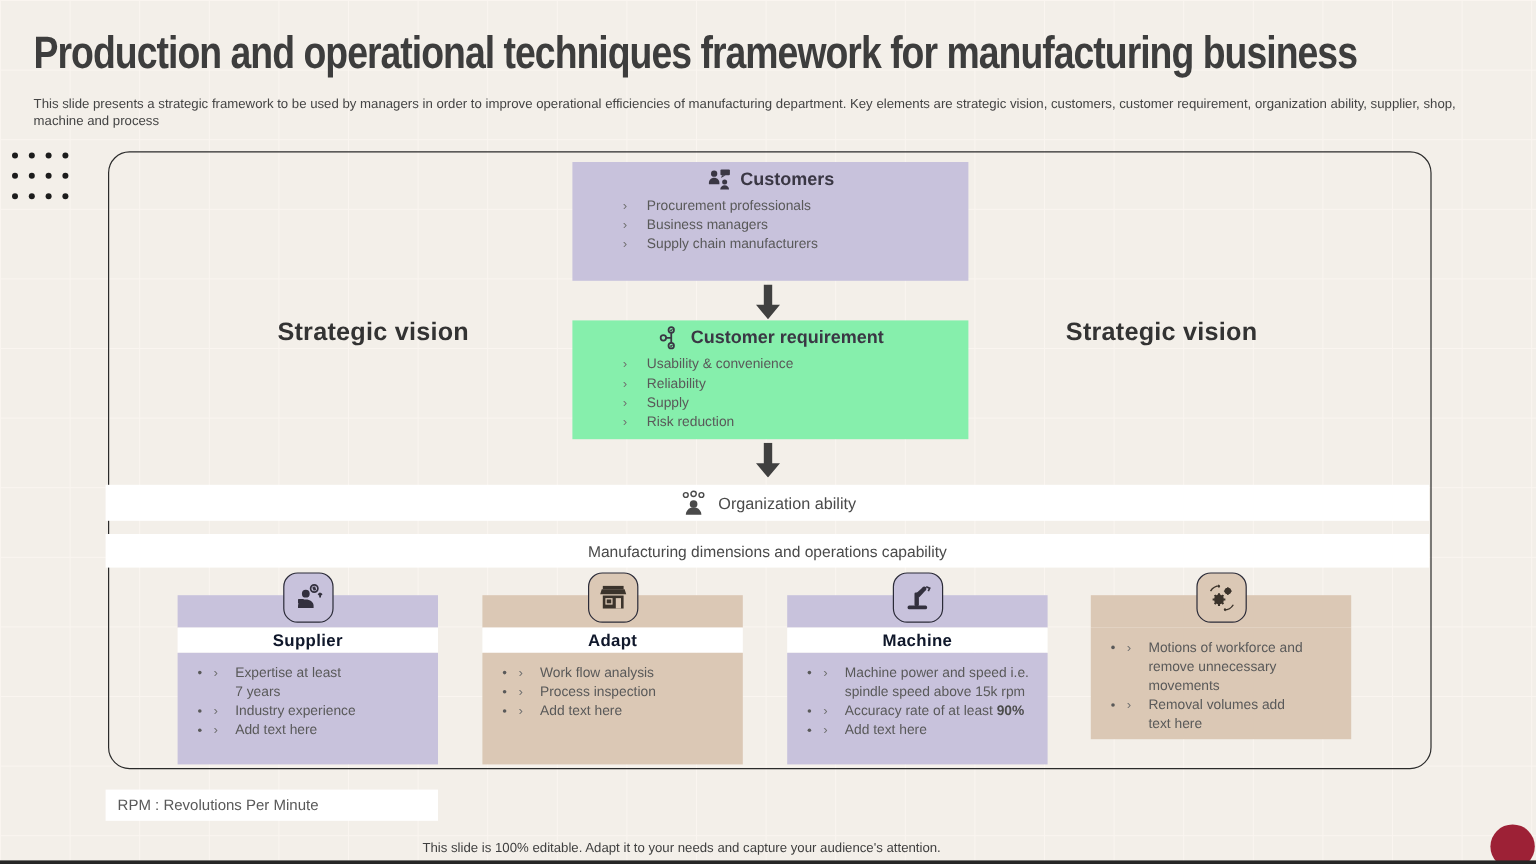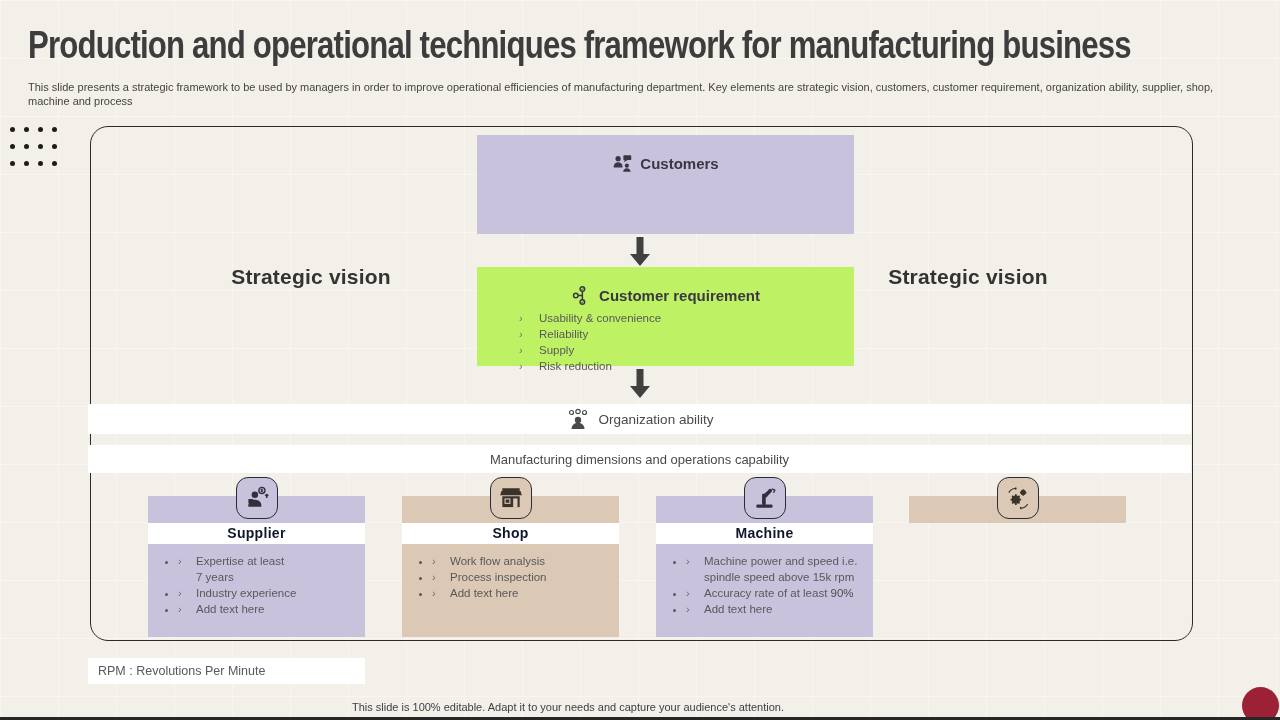--- a/index.html
+++ b/index.html
@@ -28,23 +28,23 @@
   .dots{ left:10px; top:127px; display:grid;
     grid-template-columns:repeat(4, 5px); grid-template-rows:repeat(3, 5px);
     column-gap:9px; row-gap:12px; }
   .dots i{ width:5px; height:5px; border-radius:50%; background:#1c1c1c; display:block; }
 
   .frame{
     left:90px; top:126px; width:1103px; height:515px;
     border:1.5px solid #2b2b2b; border-radius:18px;
   }
 
-  .fbox{ width:377px; left:477px; padding-top:14px; }
+  .fbox{ width:330px; left:477px; padding-top:0; }
   .fbox.purple{ background:#c8c2dc; }
-  .fbox.tan{ background:#bef264; }
+  .fbox.tan{ background:#86efac; }
   .fbox-head{ display:flex; align-items:center; justify-content:center; gap:7px;
     font-size:15px; font-weight:700; color:#3a3744; padding:4px 0 2px; }
   .fbox ul{ list-style:none; padding:2px 14px 8px 42px; }
   .fbox li, .col li{
     position:relative; font-size:11.5px; line-height:16px; color:#595959;
     padding-left:20px; white-space:pre-line;
   }
   .fbox li::before, .col li::before{
     content:"\203A"; position:absolute; left:0; top:0; color:#6f6f6f; font-size:11px;
   }
@@ -65,21 +65,21 @@
     width:42px; height:42px; border:1.5px solid #2b2b38; border-radius:12px;
     display:flex; align-items:center; justify-content:center; z-index:2;
   }
   .col.purple .badge, .col.purple .strip, .col.purple .content{ background:#c8c2dc; }
   .col.tan .badge, .col.tan .strip, .col.tan .content{ background:#dbc8b5; }
   .col .strip{ height:27px; }
   .col .titleband{ height:21px; background:#fff; text-align:center;
     font-size:14px; font-weight:700; color:#0f172a; line-height:20px; letter-spacing:0.3px; }
   .col .content{ height:93px; padding:9px 10px 0 30px; }
   .col li{ padding-left:18px; }
-  .col .b{ font-weight:400; color:#4c4c4c; }
+  .col .b{ font-weight:700; color:#4c4c4c; }
 
   .rpm{ left:88px; top:658px; width:277px; height:26px; background:#fff;
     font-size:12.5px; color:#595959; line-height:26px; padding-left:10px; }
 
   .footer{ left:0; top:701px; width:1136px; text-align:center; font-size:11px; color:#3f3f3f; }
 
   .corner-circle{ left:1242px; top:687px; width:37px; height:37px; border-radius:50%; }
   .bottom-strip{ left:0; top:717px; width:1280px; height:3px; background:#262626; }
 
   svg{ display:block; }
@@ -117,20 +117,25 @@
         <circle cx="7" cy="6.5" r="3" fill="#3a3744"></circle>
         <path d="M2 15.5c0-3 2.2-5 5-5s5 2 5 5v1H2z" fill="#3a3744"></path>
         <rect x="13" y="2.5" width="9" height="5.5" rx="1" fill="#3a3744"></rect>
         <path d="M14.5 8l-1 2.6L18 8z" fill="#3a3744"></path>
         <circle cx="17" cy="14.5" r="2.4" fill="#3a3744"></circle>
         <path d="M12.8 21.5c0-2.3 1.9-4 4.2-4s4.2 1.7 4.2 4z" fill="#3a3744"></path>
       </svg>
     </span>
     <span>Customers</span>
   </div>
+  <ul>
+    <li>Procurement professionals</li>
+    <li>Business managers</li>
+    <li>Supply chain manufacturers</li>
+  </ul>
 </div>
 
 <div class="abs down-arrow" style="top:237px;">
   <svg width="20" height="29" viewBox="0 0 20 29">
       <path d="M6.5 0h7v17H20L10 29 0 17h6.5z" fill="#404040"></path>
     </svg>
 </div>
 
 <div class="abs fbox tan" style="top:267px; height:99px;">
   <div class="fbox-head">
@@ -204,21 +209,21 @@
     <svg width="26" height="26" viewBox="0 0 24 24" fill="#3b332b">
       <rect x="4" y="3" width="16" height="2.6"></rect>
       <path d="M3.2 5.6L2 9.4h20l-1.2-3.8z"></path>
       <rect x="4" y="10.4" width="16" height="10"></rect>
       <rect x="6" y="12.4" width="5.5" height="5" fill="#dbc8b5"></rect>
       <rect x="7" y="13.4" width="3.5" height="3" fill="#3b332b"></rect>
       <rect x="14" y="12.4" width="4" height="8" fill="#dbc8b5"></rect>
     </svg>
   </div>
   <div class="strip"></div>
-  <div class="titleband">Shop</div>
+  <div class="titleband">Adapt</div>
   <div class="content">
     <ul>
       <li><span>Work flow analysis</span><span class="b"></span></li>
       <li><span>Process inspection</span><span class="b"></span></li>
       <li><span>Add text here</span><span class="b"></span></li>
     </ul>
   </div>
 </div>
 
 <div class="abs col purple" style="left:656px;">
@@ -252,20 +257,29 @@
       </g>
       <g stroke="#3b332b" stroke-width="1.1">
         <circle cx="16.8" cy="7" r="2" fill="#3b332b"></circle>
         <path d="M16.8 4v1M16.8 9v1M13.8 7h1M18.8 7h1"></path>
       </g>
       <path d="M3.5 7C5 4.5 7.5 3 10.5 3l-1.2-0.5M10.5 3l-0.9 1.2" fill="none" stroke="#3b332b" stroke-width="1.1"></path>
       <path d="M21 17.5c-1.5 2.5-4 4-7 4l1.2 0.5M14 21.5l0.9-1.2" fill="none" stroke="#3b332b" stroke-width="1.1"></path>
     </svg>
   </div>
   <div class="strip"></div>
+  <div class="content">
+    <ul>
+      <li><span>Motions of workforce and
+remove unnecessary
+movements</span><span class="b"></span></li>
+      <li><span>Removal volumes add
+text here</span><span class="b"></span></li>
+    </ul>
+  </div>
 </div>
 
 <div class="abs rpm">RPM : Revolutions Per Minute</div>
 
 <div class="abs footer">This slide is 100% editable. Adapt it to your needs and capture your audience's attention.</div>
 
 <div class="abs corner-circle" style="background:#9d2136;"></div>
 <div class="abs bottom-strip"></div>
 
 </body></html>

